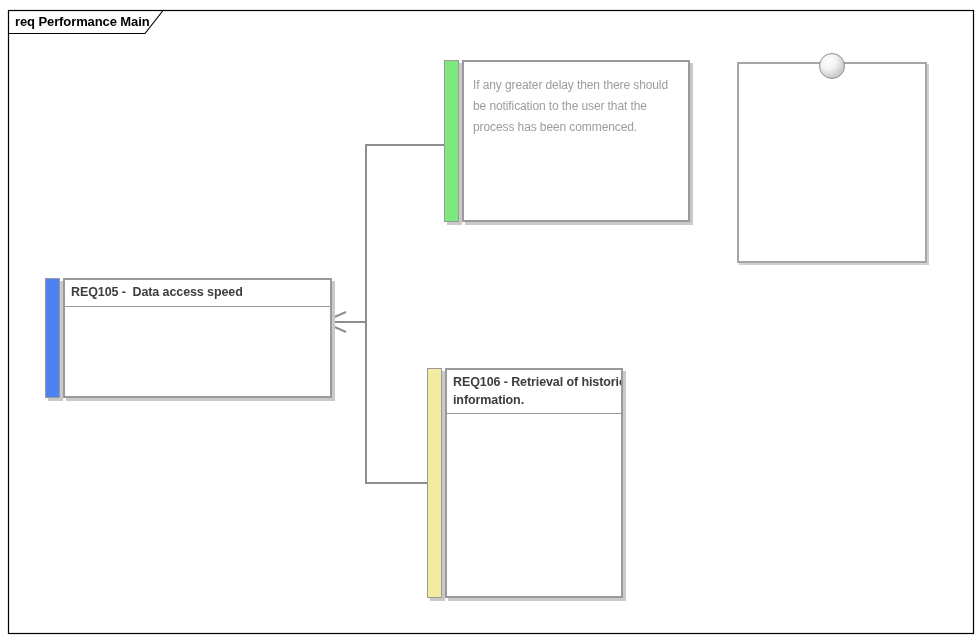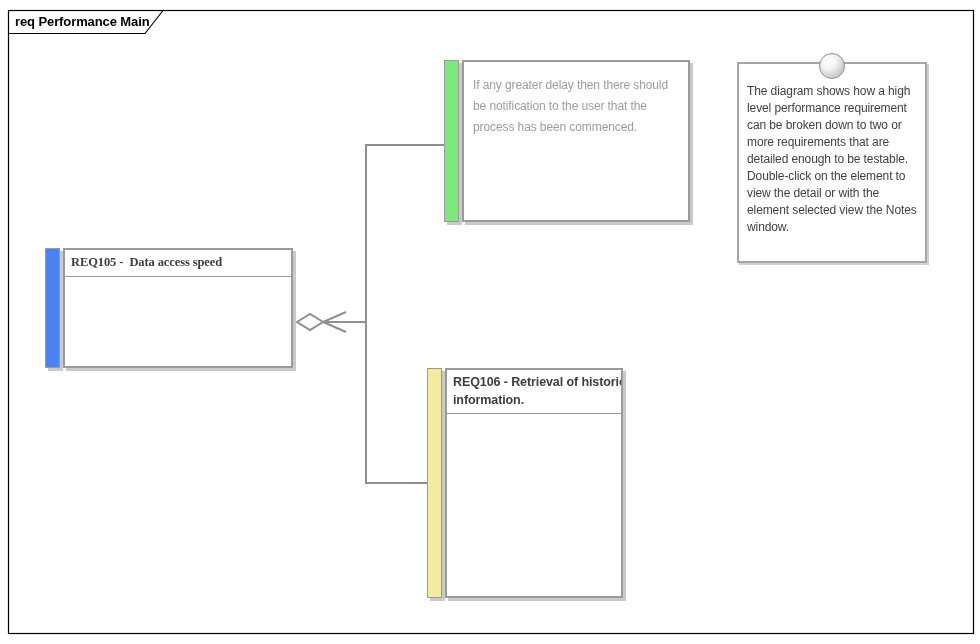--- a/index.html
+++ b/index.html
@@ -40,21 +40,21 @@
     line-height: 17.5px; letter-spacing: -0.1px;
     white-space: pre; overflow: hidden;
   }
   .req-body {
     padding: 13px 4px 6px 9px;
     font-size: 12px; color: #9c9c9c;
     line-height: 21px; letter-spacing: -0.1px;
     white-space: pre; overflow: hidden;
   }
 
-  #req105 { left: 45px; top: 248px; width: 248px; height: 120px; font-family: Liberation Serif, serif; }
+  #req105 { left: 45px; top: 278px; width: 287px; height: 120px; }
   #req107 { left: 444px; top: 60px;  width: 246px; height: 162px; }
   #req106 { left: 427px; top: 368px; width: 196px; height: 230px; }
 
   .note {
     position: absolute; left: 737px; top: 62px; width: 190px; height: 201px;
     background: #ffffff;
     border: 2.5px solid #a5a5a5;
     box-shadow: 2px 2px 0 #d2d2d2;
     z-index: 3;
   }
@@ -111,24 +111,15 @@
   <div class="req" id="req106">
     <div class="stripe" style="background: rgb(241, 236, 162);"></div>
     <div class="req-main">
       <div class="req-title">REQ106 - Retrieval of historic
 information.</div>
     </div>
   </div>
 
   <div class="note">
     <div class="note-pin"></div>
-    <div class="note-text">The diagram shows how a high
-level performance requirement
-can be broken down to two or
-more requirements that are
-detailed enough to be testable.
-Double-click on the element to
-view the detail or with the
-element selected view the Notes
-window.</div>
   </div>
 
 </div>
 
 </body></html>

